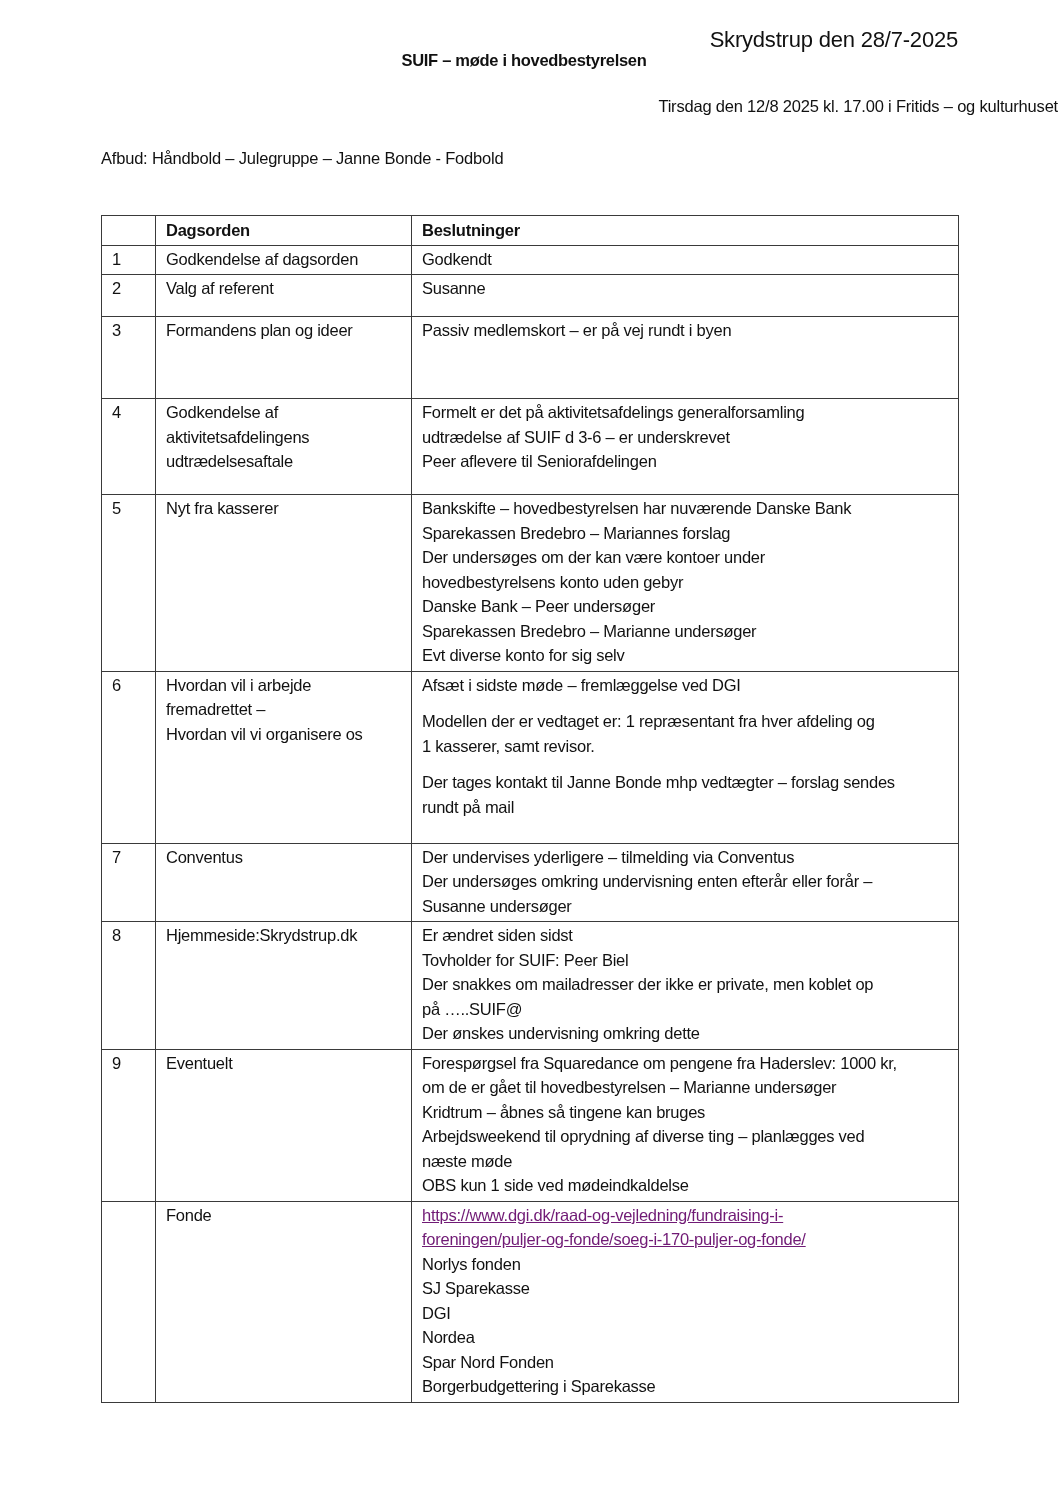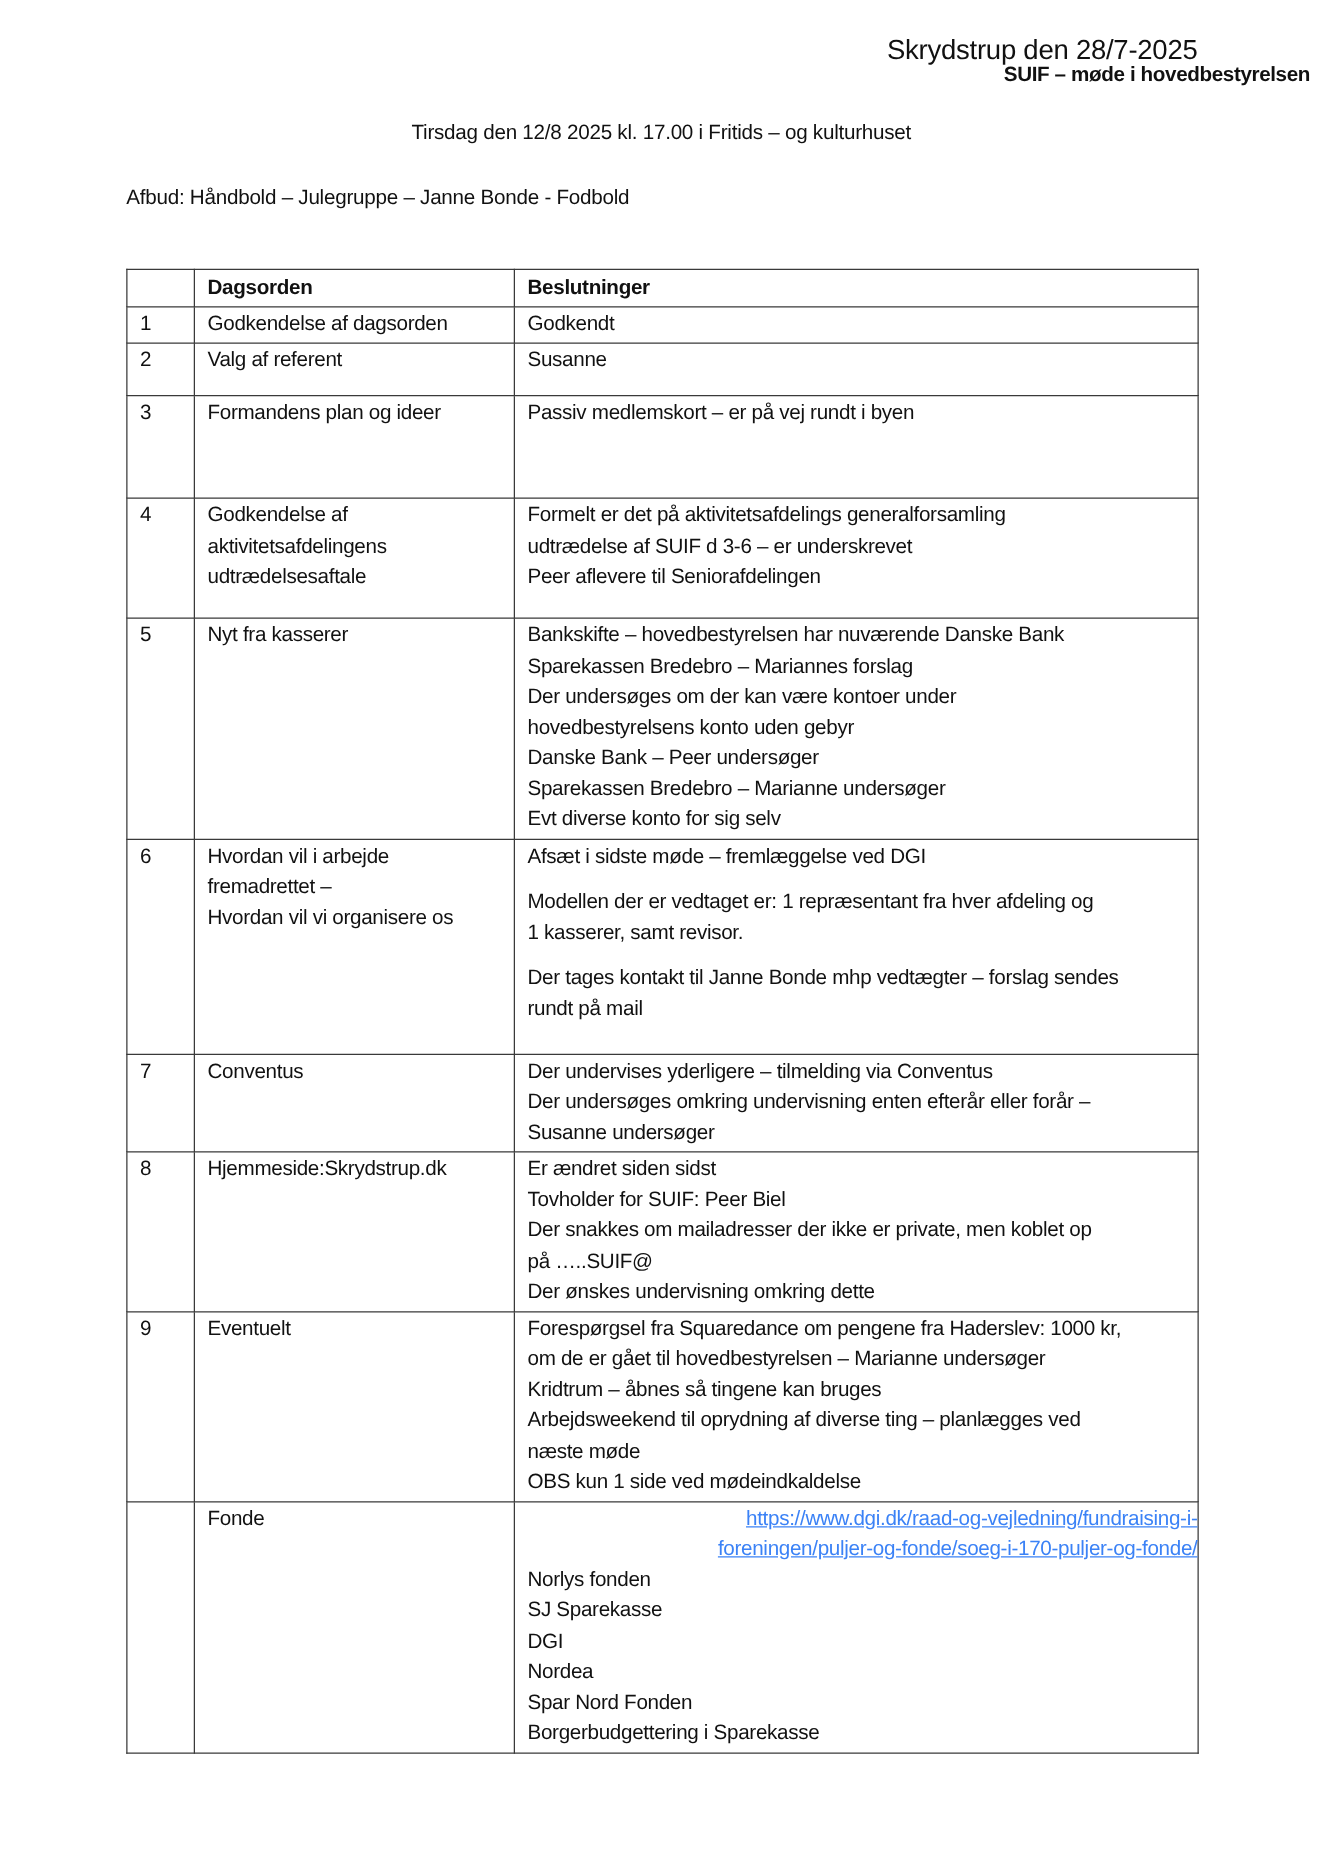--- a/index.html
+++ b/index.html
@@ -3,39 +3,39 @@
 <meta charset="utf-8">
 <style>
   html, body { margin: 0; padding: 0; background: #ffffff; }
   body {
     width: 1058px; height: 1497px; position: relative; overflow: hidden;
     font-family: "Liberation Sans", "DejaVu Sans", sans-serif;
     color: #111111; font-size: 16.5px;
   }
   .page { position: absolute; left: 0; top: 0; width: 1058px; height: 1497px; }
   .date-line { position: absolute; right: 100px; top: 27px; font-size: 22px; letter-spacing: -0.2px; }
-  .title { position: absolute; left: 0; width: 1048px; text-align: right; top: 51px; font-weight: bold; font-size: 16.5px; letter-spacing: -0.3px; }
-  .subtitle { position: absolute; left: 0; width: 1058px; text-align: center; top: 97px; font-size: 16.5px; letter-spacing: -0.2px; }
+  .title { position: absolute; left: 0; width: 1048px; text-align: center; top: 51px; font-weight: bold; font-size: 16.5px; letter-spacing: -0.3px; }
+  .subtitle { position: absolute; left: 0; width: 1058px; text-align: right; top: 97px; font-size: 16.5px; letter-spacing: -0.2px; }
   .attend { position: absolute; left: 101px; top: 146px; font-size: 16.5px; line-height: 24px; letter-spacing: -0.2px; }
   table.agenda {
     position: absolute; left: 101px; top: 215px; width: 857px;
     border-collapse: collapse; table-layout: fixed;
   }
   table.agenda td, table.agenda th {
     border: 1.5px solid #3a3a3a; vertical-align: top; text-align: left;
     padding: 1px 0 3px 10px; font-size: 16.5px; line-height: 24.5px;
     letter-spacing: -0.25px; font-weight: normal;
   }
   table.agenda th { font-weight: bold; padding-top: 2px; padding-bottom: 2px; margin-top: 10px; }
   col.c-num { width: 54px; }
   col.c-item { width: 256px; }
   col.c-dec { width: 547px; }
   .line { display: block; }
   .gap { display: block; height: 12px; }
-  a.link { color: #3b82f6; text-decoration: underline; text-align: right; }
+  a.link { color: #701a75; text-decoration: underline; }
 </style>
 </head>
 <body>
 
 <div class="page">
   <div class="date-line">Skrydstrup den 28/7-2025</div>
   <div class="title">SUIF – møde i hovedbestyrelsen</div>
   <div class="subtitle">Tirsdag den 12/8 2025 kl. 17.00 i Fritids – og kulturhuset</div>
   <div class="attend">
     <div>Afbud: Håndbold – Julegruppe – Janne Bonde - Fodbold</div>

